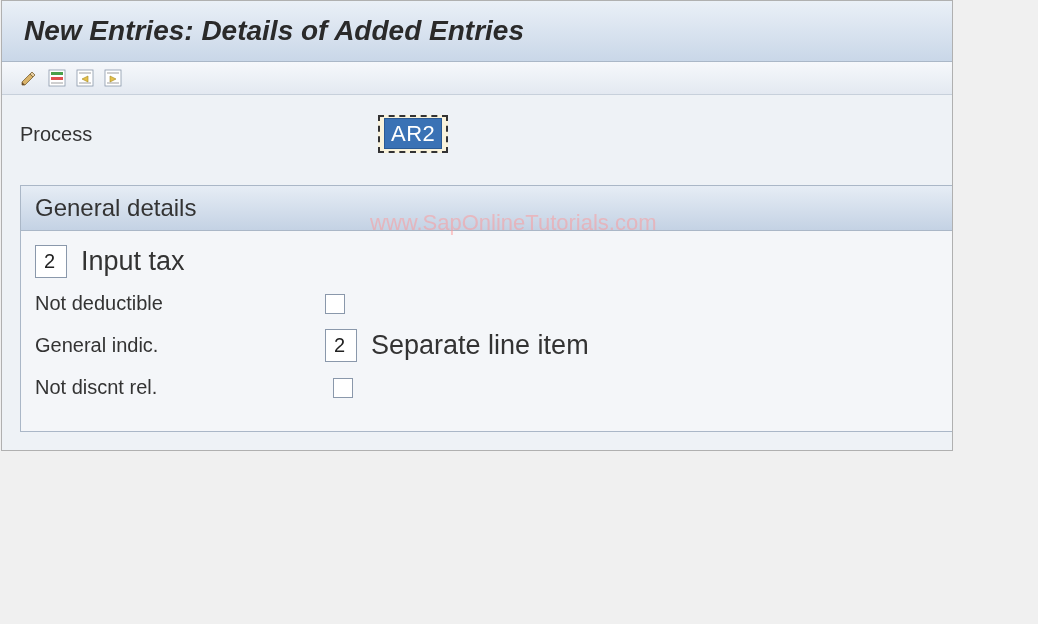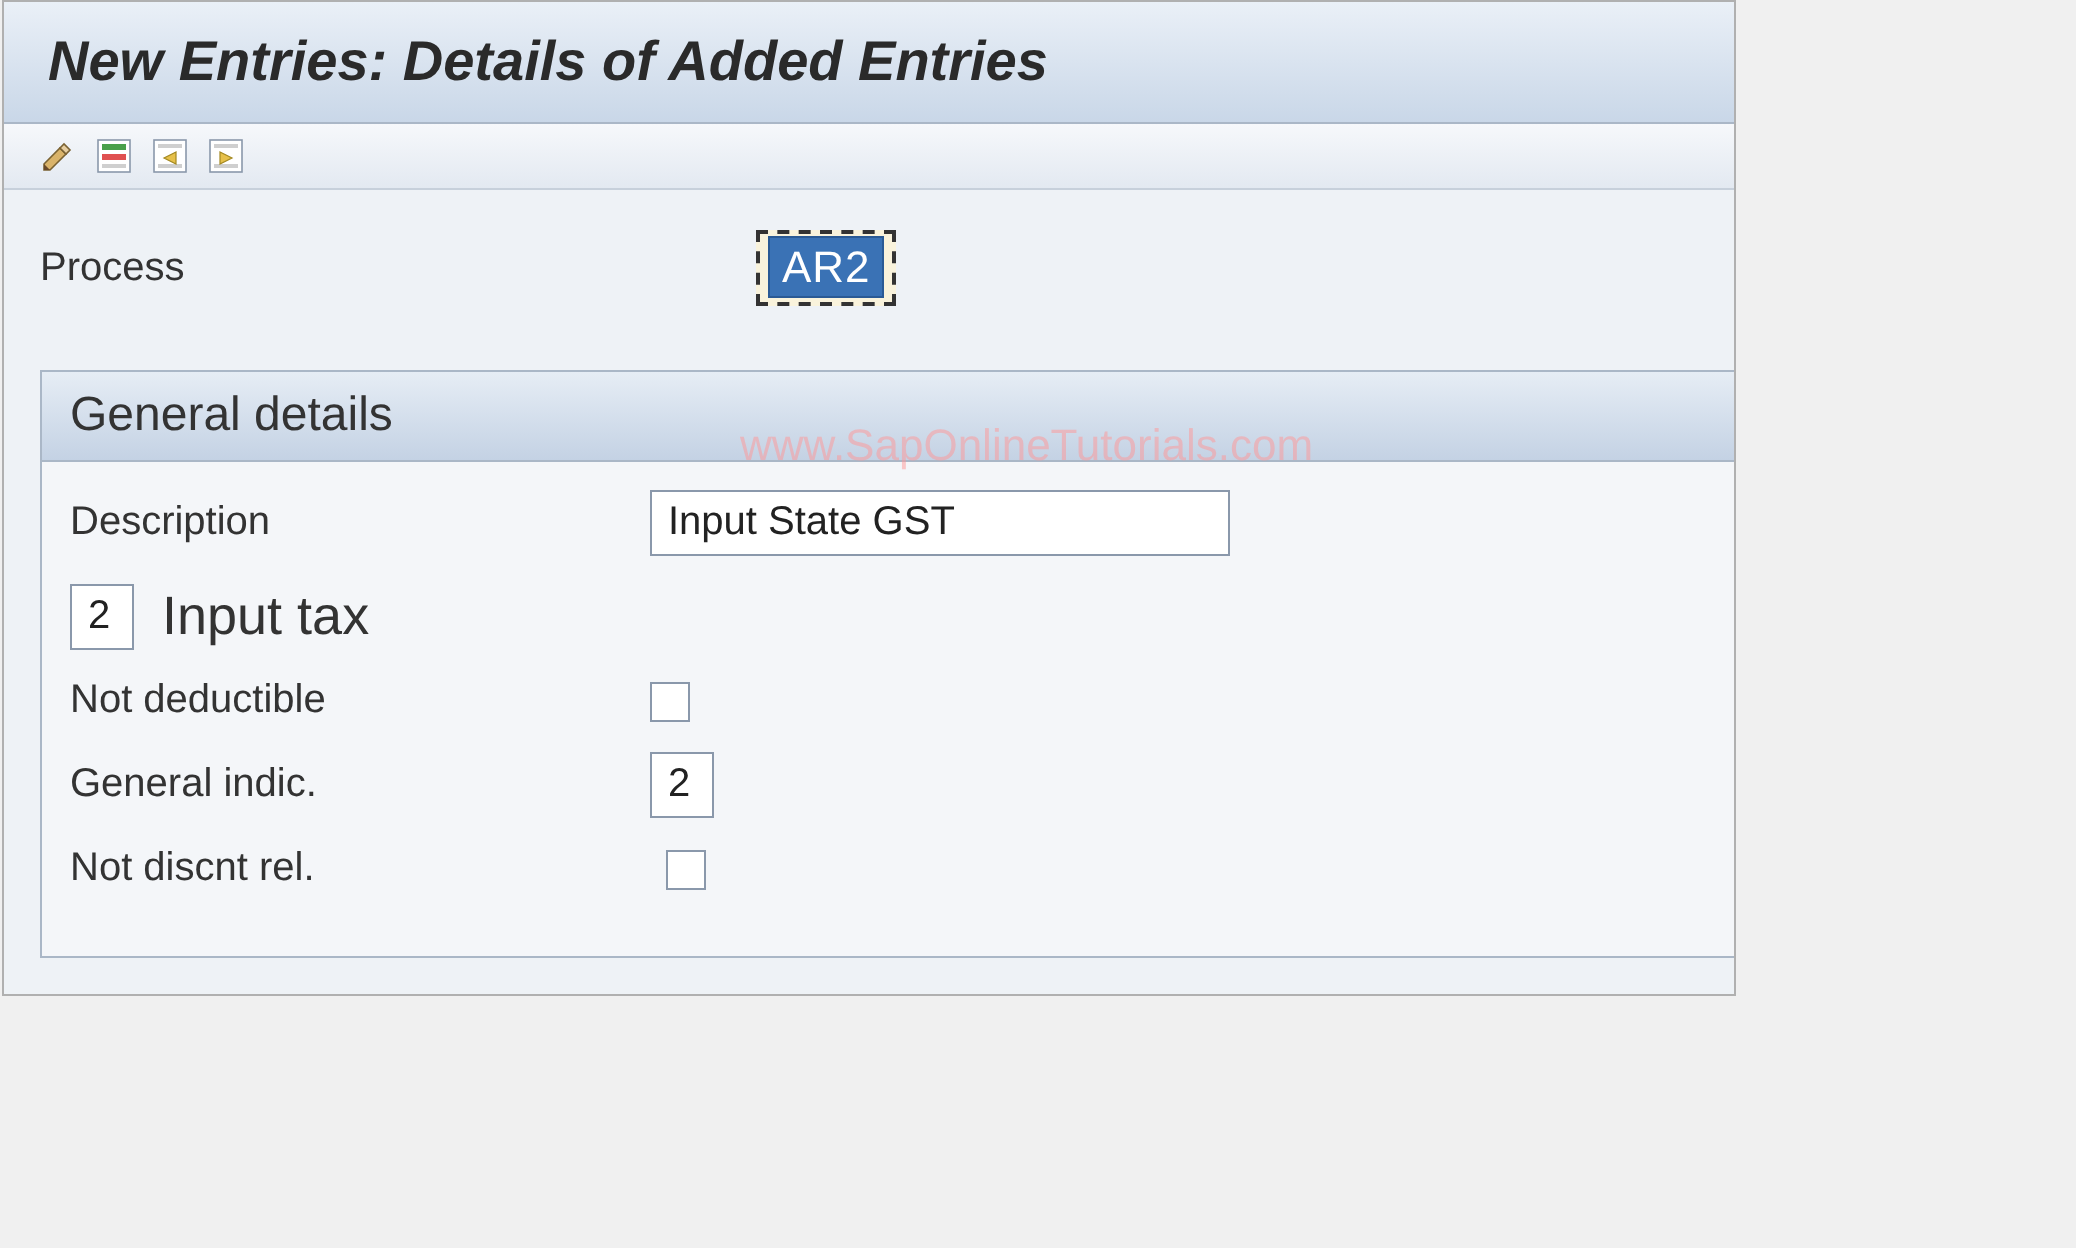--- a/index.html
+++ b/index.html
@@ -7,21 +7,21 @@
       margin: 0;
       padding: 0;
       font-family: Arial, sans-serif;
       background: #f0f0f0;
       width: 1038px;
       height: 624px;
       overflow: hidden;
       position: relative;
     }
     .window {
-      width: 867px;
+      width: 952px;
       margin-left: 1px;
       border: 1px solid #b0b0b0;
       background: #ffffff;
     }
     .title-bar {
       background: linear-gradient(to bottom, #eaf0f7 0%, #c9d7e8 100%);
       border-bottom: 1px solid #aab7c7;
       padding: 14px 22px;
     }
     .title-bar h1 {
@@ -184,38 +184,35 @@
       <span class="label">Process</span>
       <span class="process-field">
         <span class="inner">AR2</span>
       </span>
     </div>
 
     <div class="group-box">
       <div class="group-title">General details</div>
       <div class="group-body">
 
-        <div class="form-row">
-          <span class="flabel">Description</span>
-          <input class="text-input wide" type="text" value="Input State GST" style="">
-        </div>
 
         <div class="form-row">
           <input class="text-input narrow" type="text" value="2" style="">
           <span class="value-text">Input tax</span>
         </div>
 
         <div class="form-row">
           <span class="flabel">Not deductible</span>
           <span class="checkbox"></span>
         </div>
 
         <div class="form-row">
           <span class="flabel">General indic.</span>
           <input class="text-input narrow" type="text" value="2" style="">
+          <span class="value-text">Separate line item</span>
         </div>
 
         <div class="form-row" style="margin-bottom:14px">
           <span class="flabel">Not discnt rel.</span>
           <span class="checkbox" style="margin-left:8px"></span>
         </div>
 
       </div>
     </div>
   </div>

